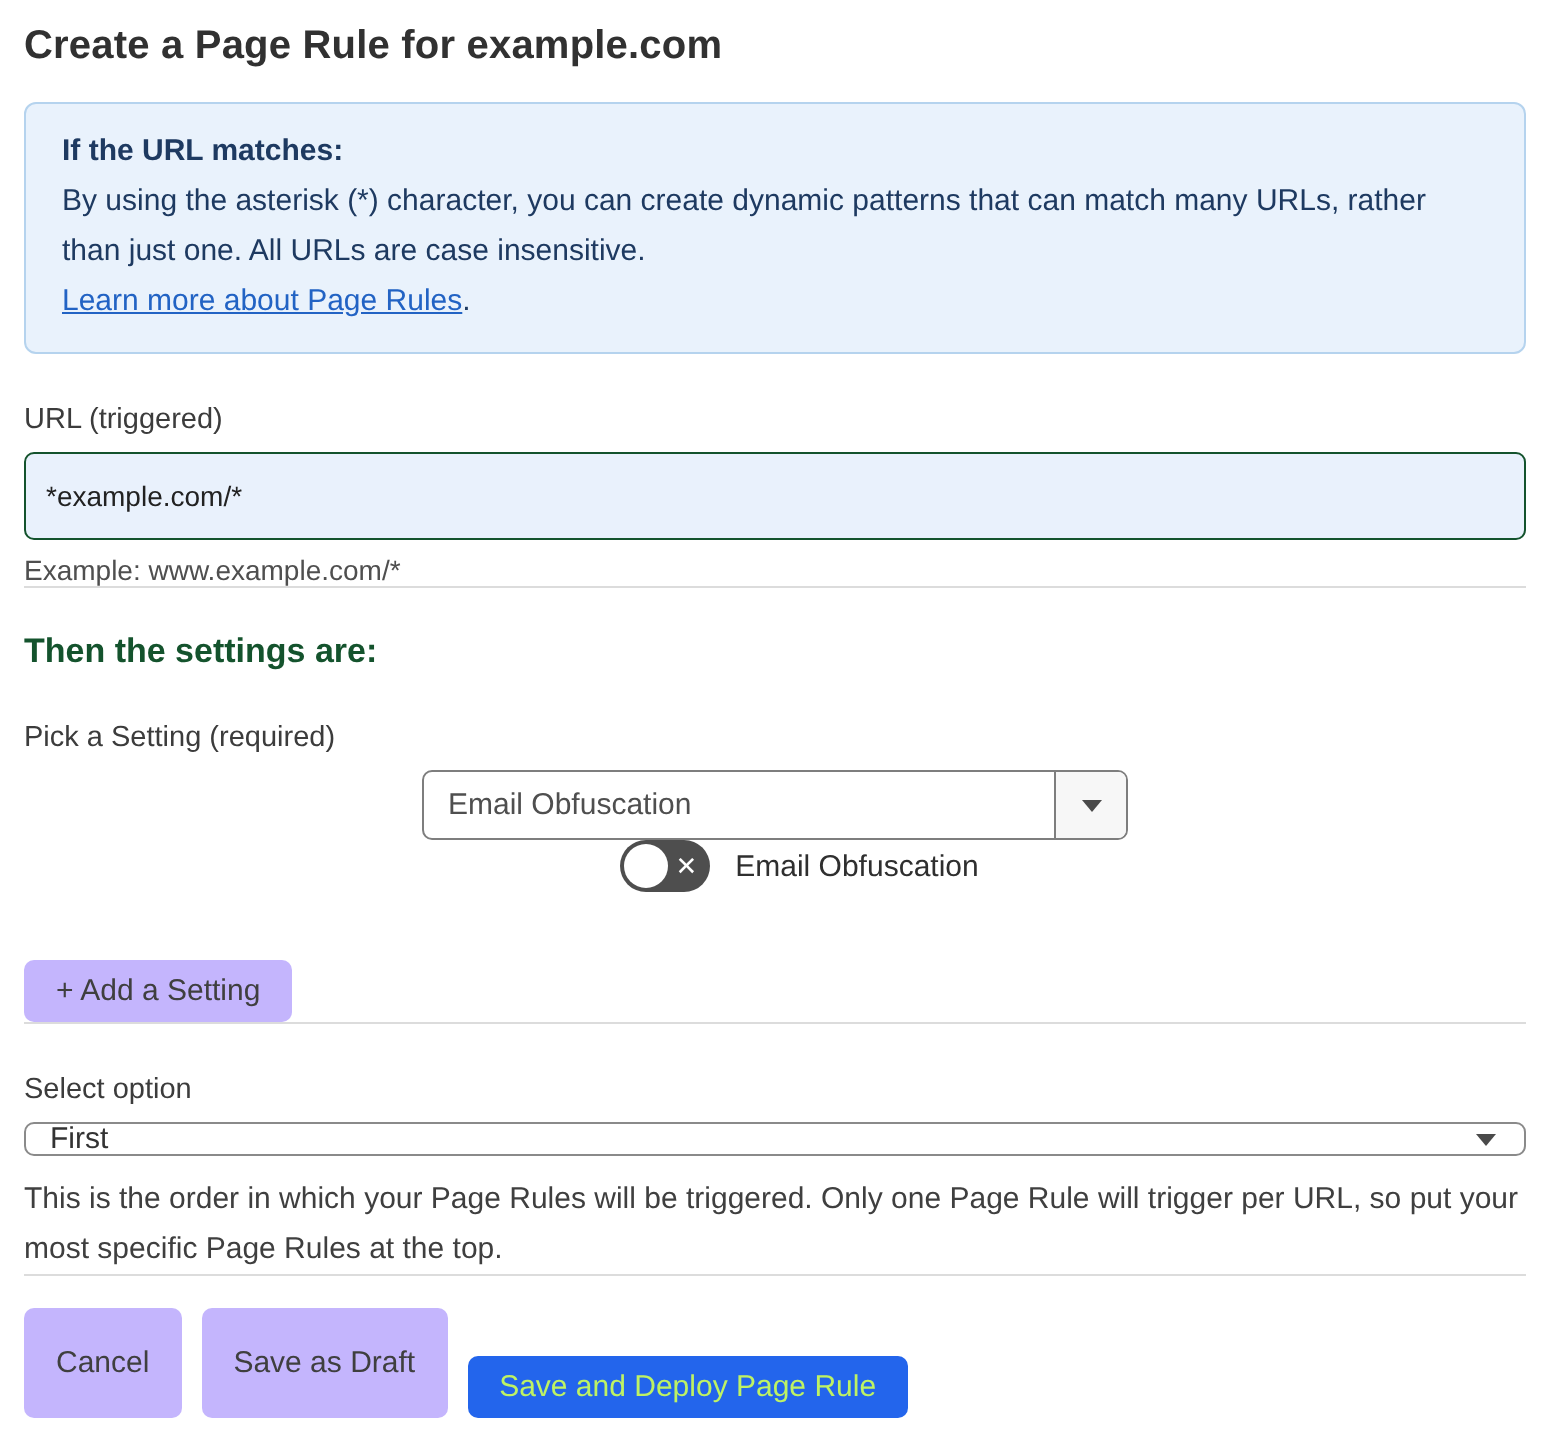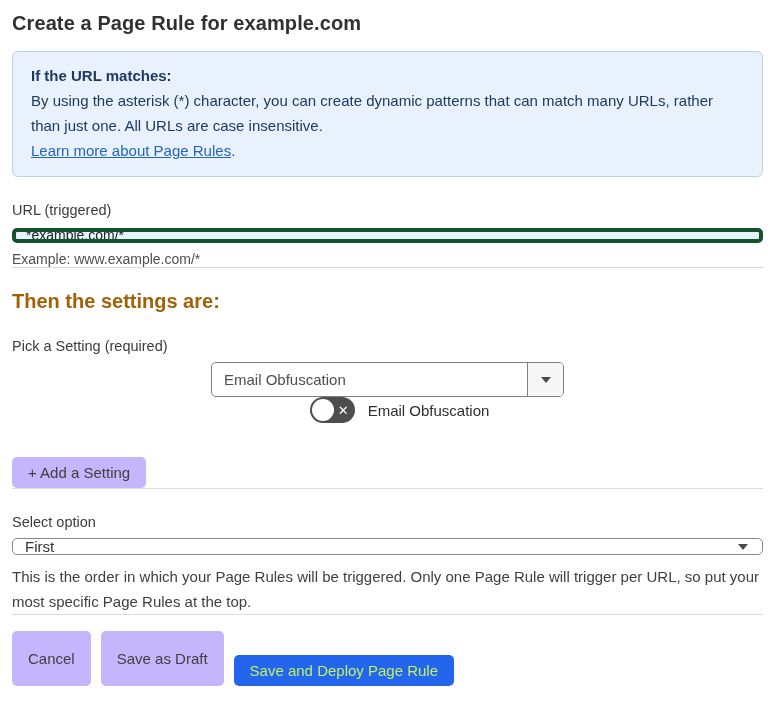--- a/index.html
+++ b/index.html
@@ -37,23 +37,23 @@
 
   .field-label {
     font-size: 14.5px;
     color: #3c3c3c;
     margin-top: 25px;
     margin-bottom: 8px;
   }
 
   .url-input {
     width: 100%;
-    height: 15px;
+    height: 44px;
     background: #e9f1fc;
-    border: 4px solid #14532d;
+    border: 1px solid #14532d;
     border-radius: 5px;
     padding: 0 10px;
     font-family: "Liberation Sans", sans-serif;
     font-size: 14px;
     color: #222;
     outline: none;
   }
 
   .helper-text {
     font-size: 14px;
@@ -64,23 +64,23 @@
   hr.divider {
     border: none;
     border-top: 1px solid #dcdcdc;
     margin: 0;
   }
   .divider-url { margin-top: 24px; }
   .divider-order { margin-top: 19px; }
   .divider-footer { margin-top: 22px; }
 
   .section-heading {
-    font-size: 20px;
+    font-size: 17px;
     font-weight: 700;
-    color: #a16207;
+    color: #14532d;
     margin-top: 22px;
   }
 
   .setting-row {
     display: flex;
     align-items: center;
     margin-top: 8px;
     flex-direction: column;
   }
 

